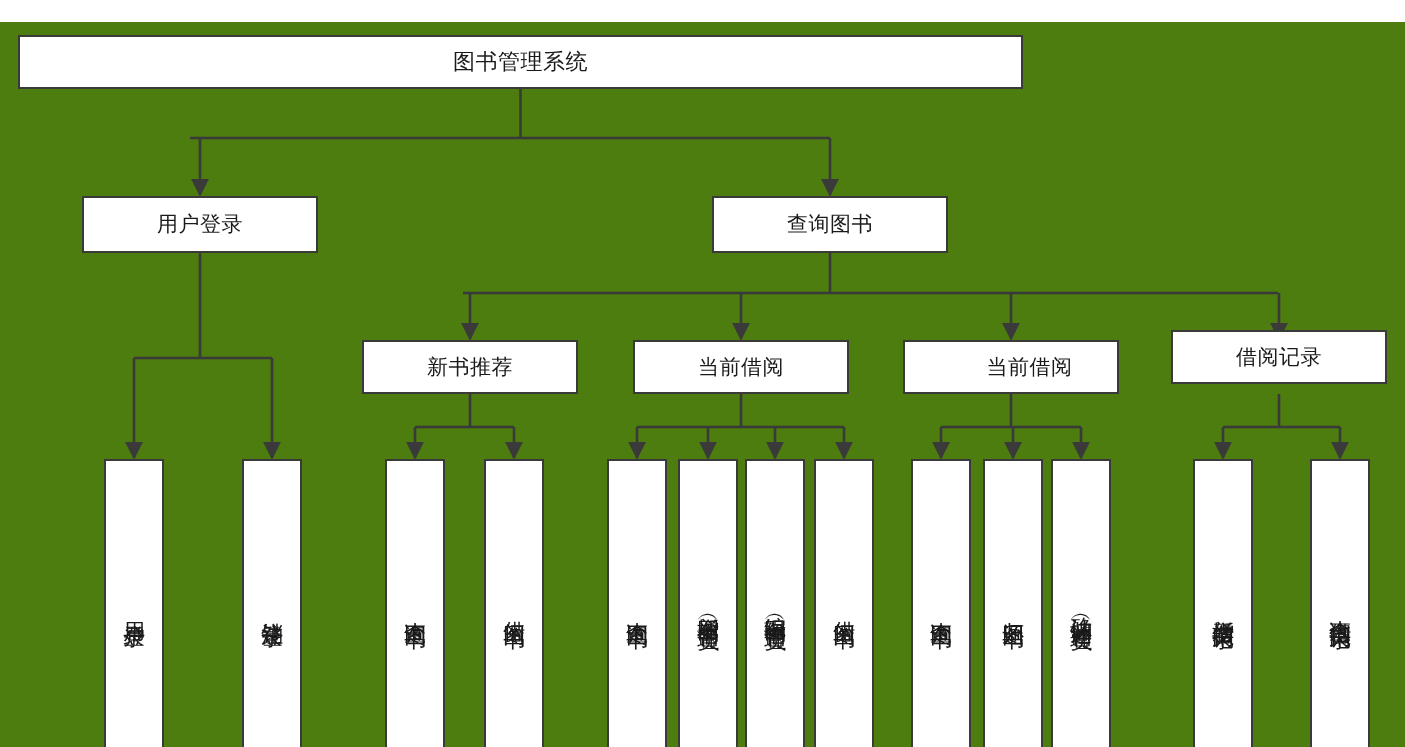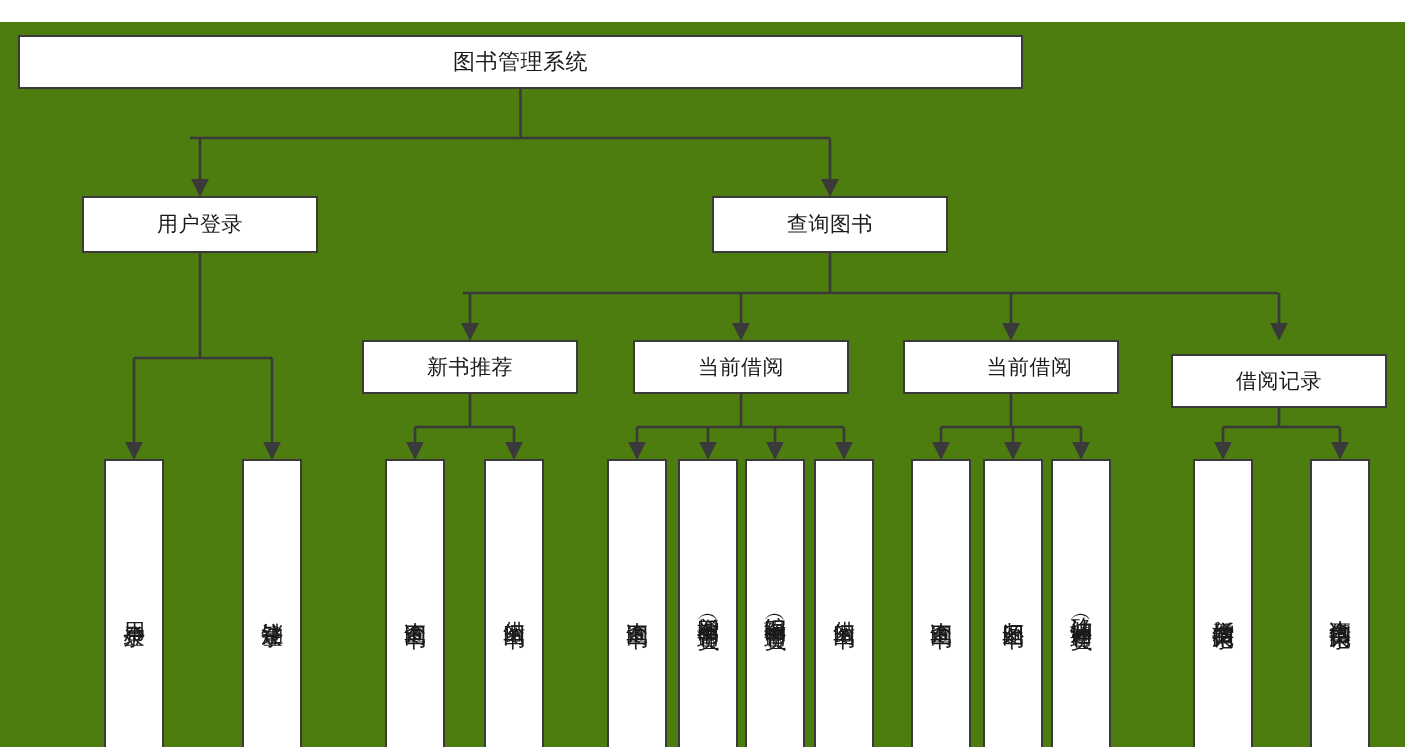--- a/index.html
+++ b/index.html
@@ -137,21 +137,21 @@
       </div>
       <div class="node h" style="left: 362px; top: 318px; width: 216px; height: 54px;">
         <span class="lbl">新书推荐</span>
       </div>
       <div class="node h" style="left: 633px; top: 318px; width: 216px; height: 54px;">
         <span class="lbl">当前借阅</span>
       </div>
       <div class="node h" style="left: 903px; top: 318px; width: 216px; height: 54px; padding-left: 37px;">
         <span class="lbl">当前借阅</span>
       </div>
-      <div class="node h" style="left: 1171px; top: 332px; width: 216px; height: 54px;">
+      <div class="node h" style="left: 1171px; top: 308px; width: 216px; height: 54px;">
         <span class="lbl">借阅记录</span>
       </div>
       <div class="node v" style="left: 104px; top: 437px; width: 60px; height: 298px;">
         <span class="lbl">用户登录</span>
       </div>
       <div class="node v" style="left: 242px; top: 437px; width: 60px; height: 298px;">
         <span class="lbl">注销登录</span>
       </div>
       <div class="node v" style="left: 385px; top: 437px; width: 60px; height: 298px;">
         <span class="lbl">查询图书</span>

